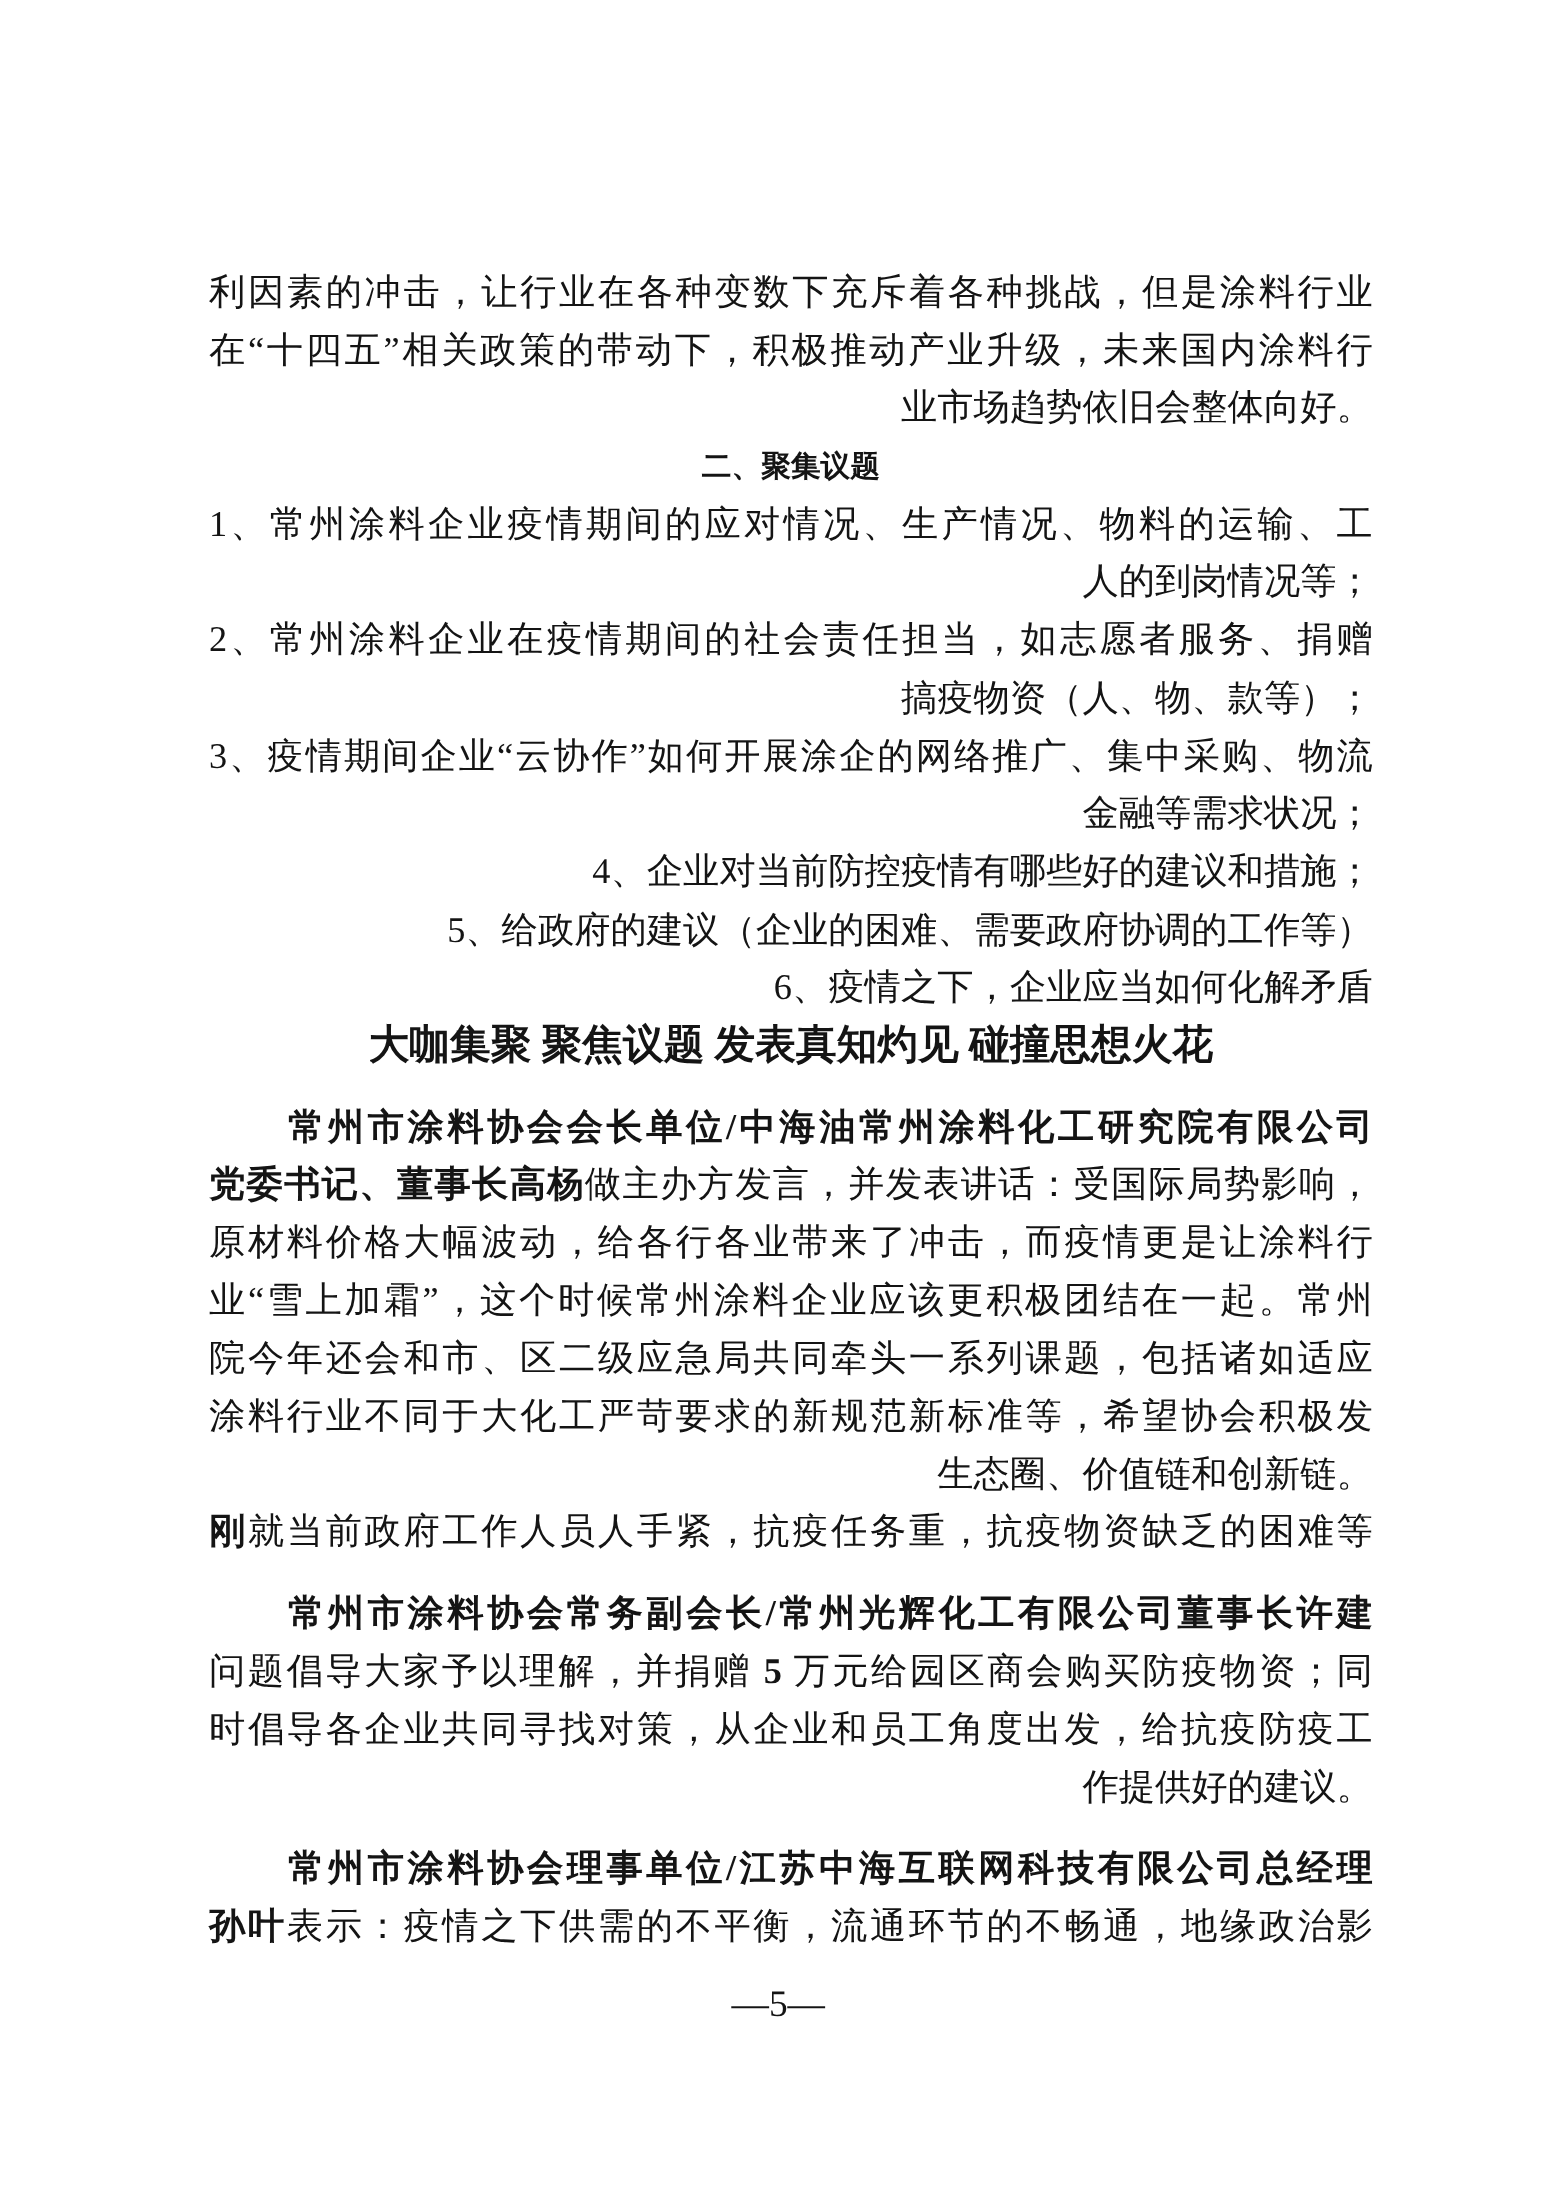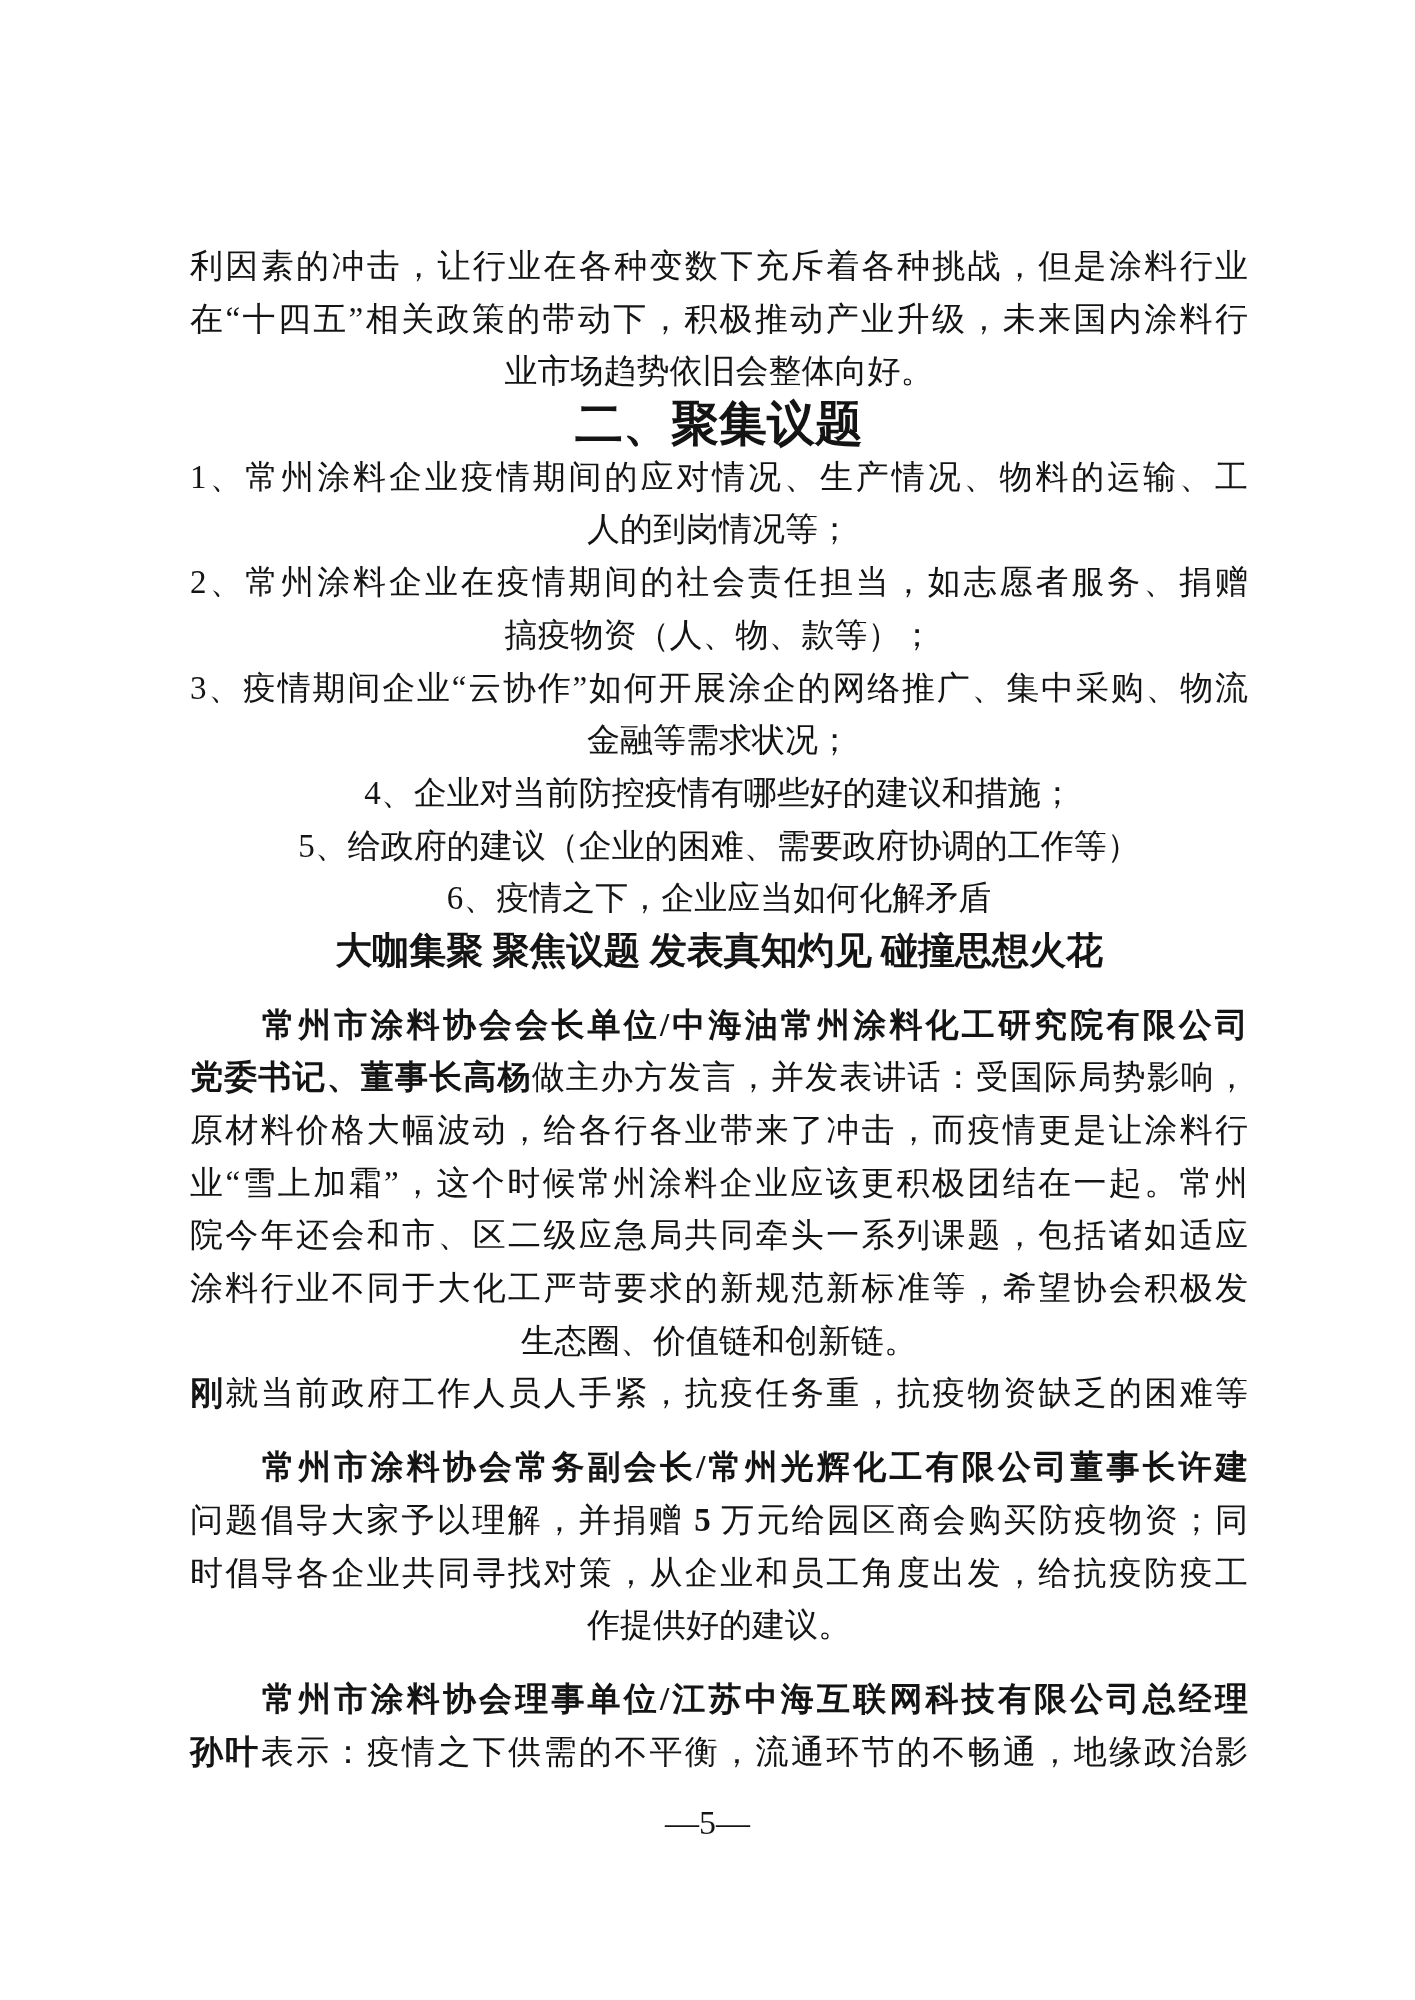--- a/index.html
+++ b/index.html
@@ -5,28 +5,28 @@
   html,body{margin:0;padding:0;}
   body{
     width:1415px;height:2000px;background:#ffffff;position:relative;
     font-family:"Liberation Serif","DejaVu Serif",serif;color:#141414;
     overflow:hidden;
   }
   .sheet{position:absolute;left:0;top:0;width:1387px;height:2000px;background:#ffffff;}
   .textblock{position:absolute;left:190px;top:240px;width:1058px;}
   .ln{
     height:52.7px;line-height:52.7px;font-size:33px;
-    white-space:nowrap;text-align:center;
+    white-space:nowrap;text-align:right;
   }
   .just{
     white-space:normal;text-align:justify;text-align-last:justify;
     text-justify:inter-ideograph;
   }
   .center{white-space:nowrap;text-align:center;text-align-last:center;}
-  .heading{font-weight:bold;font-size:48px;}
+  .heading{font-weight:bold;font-size:27px;}
   .subheading{font-weight:bold;font-size:37px;}
   .indent{padding-left:72px;margin-top:21px;}
   .b{font-weight:bold;}
   .pagenum{
     position:absolute;left:0;top:1796px;width:1415px;height:53px;
     line-height:53px;text-align:center;font-size:34px;color:#141414;
   }
 </style>
 </head>
 <body>

